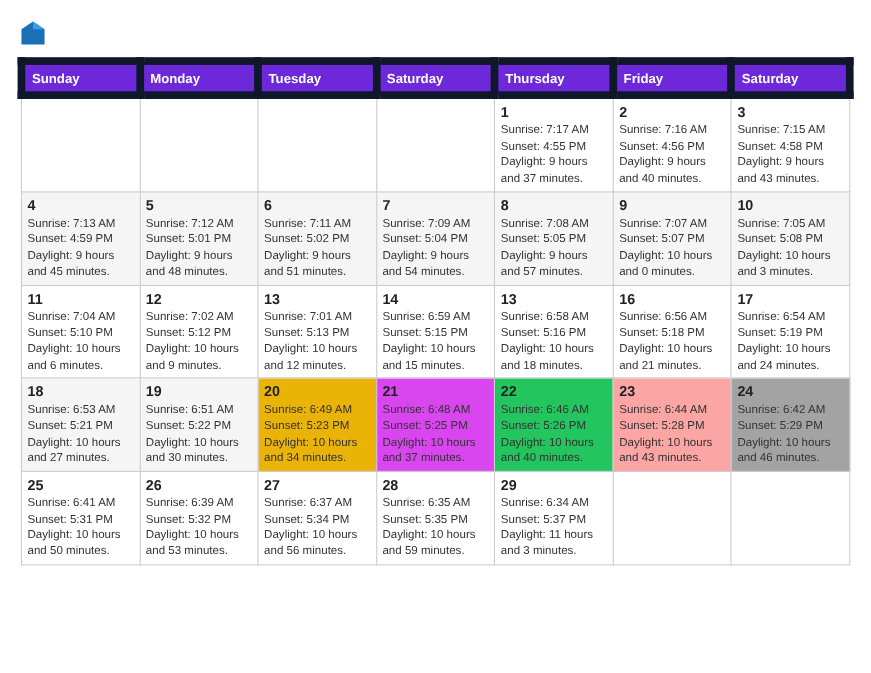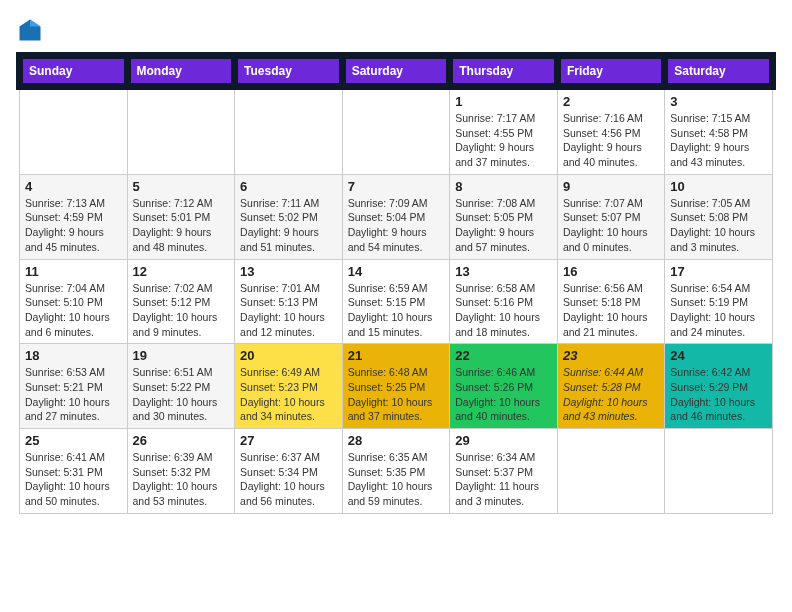--- a/index.html
+++ b/index.html
@@ -198,37 +198,37 @@
       </tr>
       <tr>
         <td style="background: rgb(245, 245, 245); margin-left: 36px;">
           <span class="day-num">18</span>
           <div class="day-info">Sunrise: 6:53 AM<br>Sunset: 5:21 PM<br>Daylight: 10 hours<br>and 27 minutes.</div>
         </td>
         <td style="background: rgb(245, 245, 245);">
           <span class="day-num">19</span>
           <div class="day-info">Sunrise: 6:51 AM<br>Sunset: 5:22 PM<br>Daylight: 10 hours<br>and 30 minutes.</div>
         </td>
-        <td style="background: #fde047;">
+        <td style="background: #eab308;">
           <span class="day-num">20</span>
           <div class="day-info">Sunrise: 6:49 AM<br>Sunset: 5:23 PM<br>Daylight: 10 hours<br>and 34 minutes.</div>
         </td>
-        <td style="background: #eab308;">
+        <td style="background: #d946ef;">
           <span class="day-num">21</span>
           <div class="day-info">Sunrise: 6:48 AM<br>Sunset: 5:25 PM<br>Daylight: 10 hours<br>and 37 minutes.</div>
         </td>
         <td style="background: #22c55e;">
           <span class="day-num">22</span>
           <div class="day-info">Sunrise: 6:46 AM<br>Sunset: 5:26 PM<br>Daylight: 10 hours<br>and 40 minutes.</div>
         </td>
-        <td style="background: #eab308; font-style: italic;">
+        <td style="background: #fca5a5;">
           <span class="day-num">23</span>
           <div class="day-info">Sunrise: 6:44 AM<br>Sunset: 5:28 PM<br>Daylight: 10 hours<br>and 43 minutes.</div>
         </td>
-        <td style="background: #14b8a6;">
+        <td style="background: #a3a3a3;">
           <span class="day-num">24</span>
           <div class="day-info">Sunrise: 6:42 AM<br>Sunset: 5:29 PM<br>Daylight: 10 hours<br>and 46 minutes.</div>
         </td>
       </tr>
       <tr>
         <td>
           <span class="day-num">25</span>
           <div class="day-info">Sunrise: 6:41 AM<br>Sunset: 5:31 PM<br>Daylight: 10 hours<br>and 50 minutes.</div>
         </td>
         <td>

